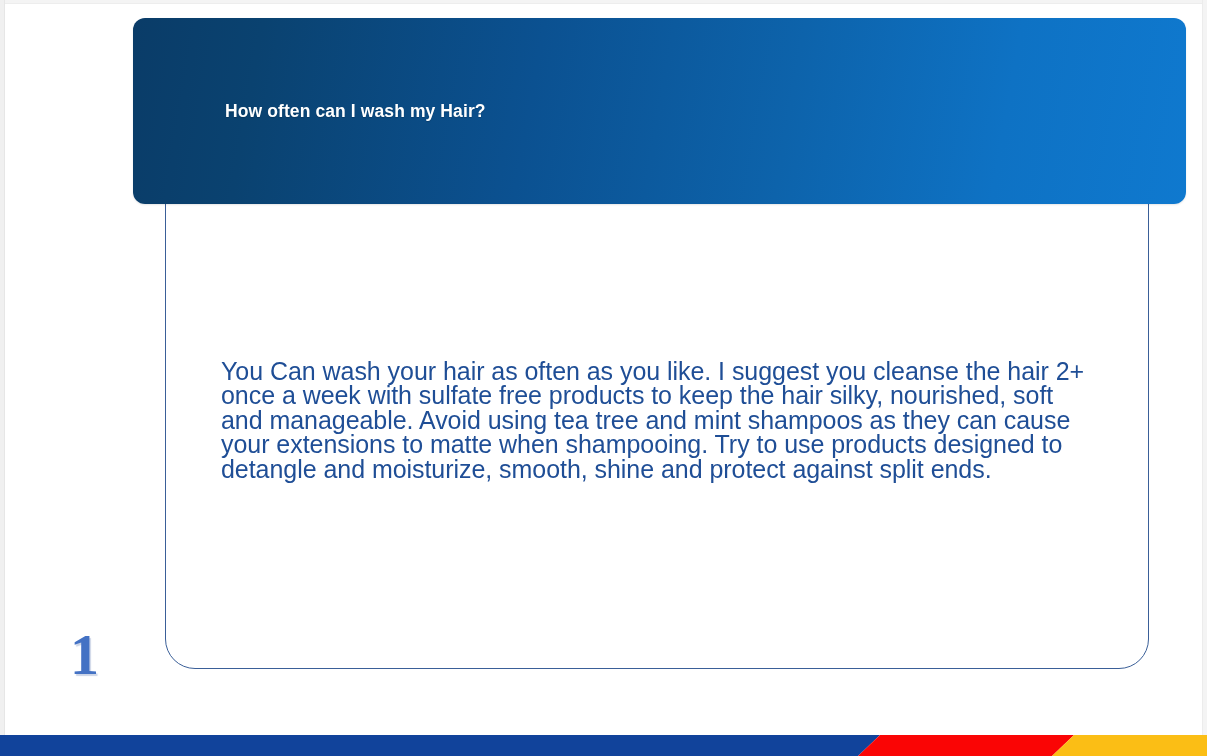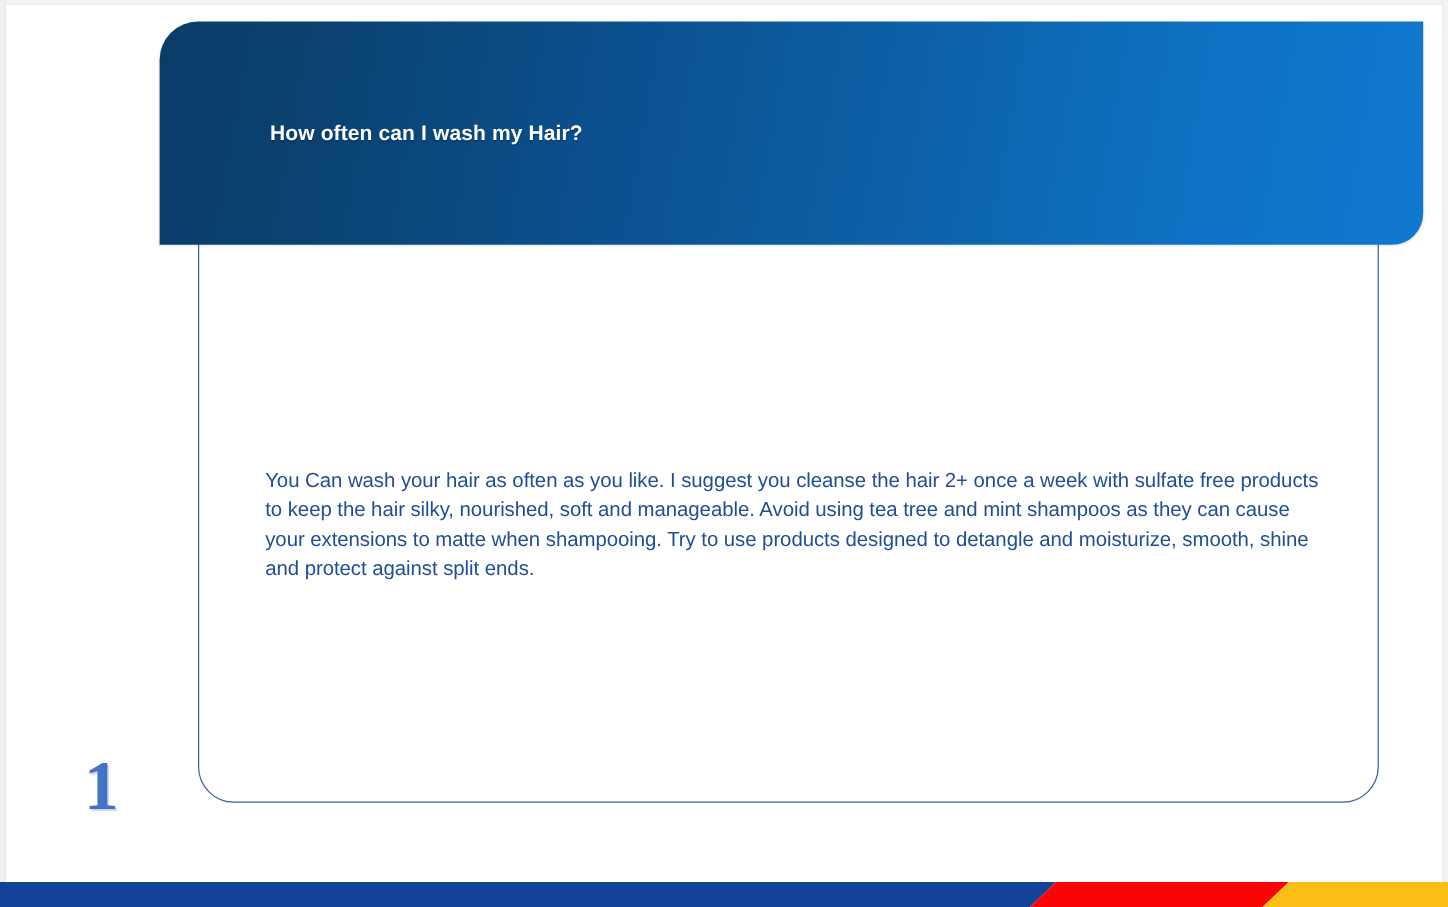--- a/index.html
+++ b/index.html
@@ -74,41 +74,42 @@
                 #0b5191 38%,
                 #0d63ab 62%,
                 #0e72c4 82%,
                 #0f79cf 100%);
     border-top-left-radius: 32px;
     border-bottom-right-radius: 26px;
     border-bottom-left-radius: 0;
     border-top-right-radius: 0;
     z-index: 3;
     box-shadow: 0 1px 2px rgba(0,0,0,0.10);
+    border-radius: 12px;
   }
   .header-title {
     position: absolute;
     left: 92px;
     top: 83px;
     color: #ffffff;
     font-size: 17.5px;
     font-weight: bold;
     letter-spacing: 0.1px;
     white-space: nowrap;
     text-shadow: 0 1px 1px rgba(0,0,0,0.18);
   }
 
   
   .body-text {
     position: absolute;
     left: 221px;
-    top: 389px;
+    top: 359px;
     width: 880px;
     color: #1f4e96;
-    font-size: 17px;
+    font-size: 25px;
     line-height: 24.4px;
     font-weight: normal;
     letter-spacing: -0.05px;
     z-index: 4;
   }
 
   
   .slide-number {
     position: absolute;
     left: 70px;

